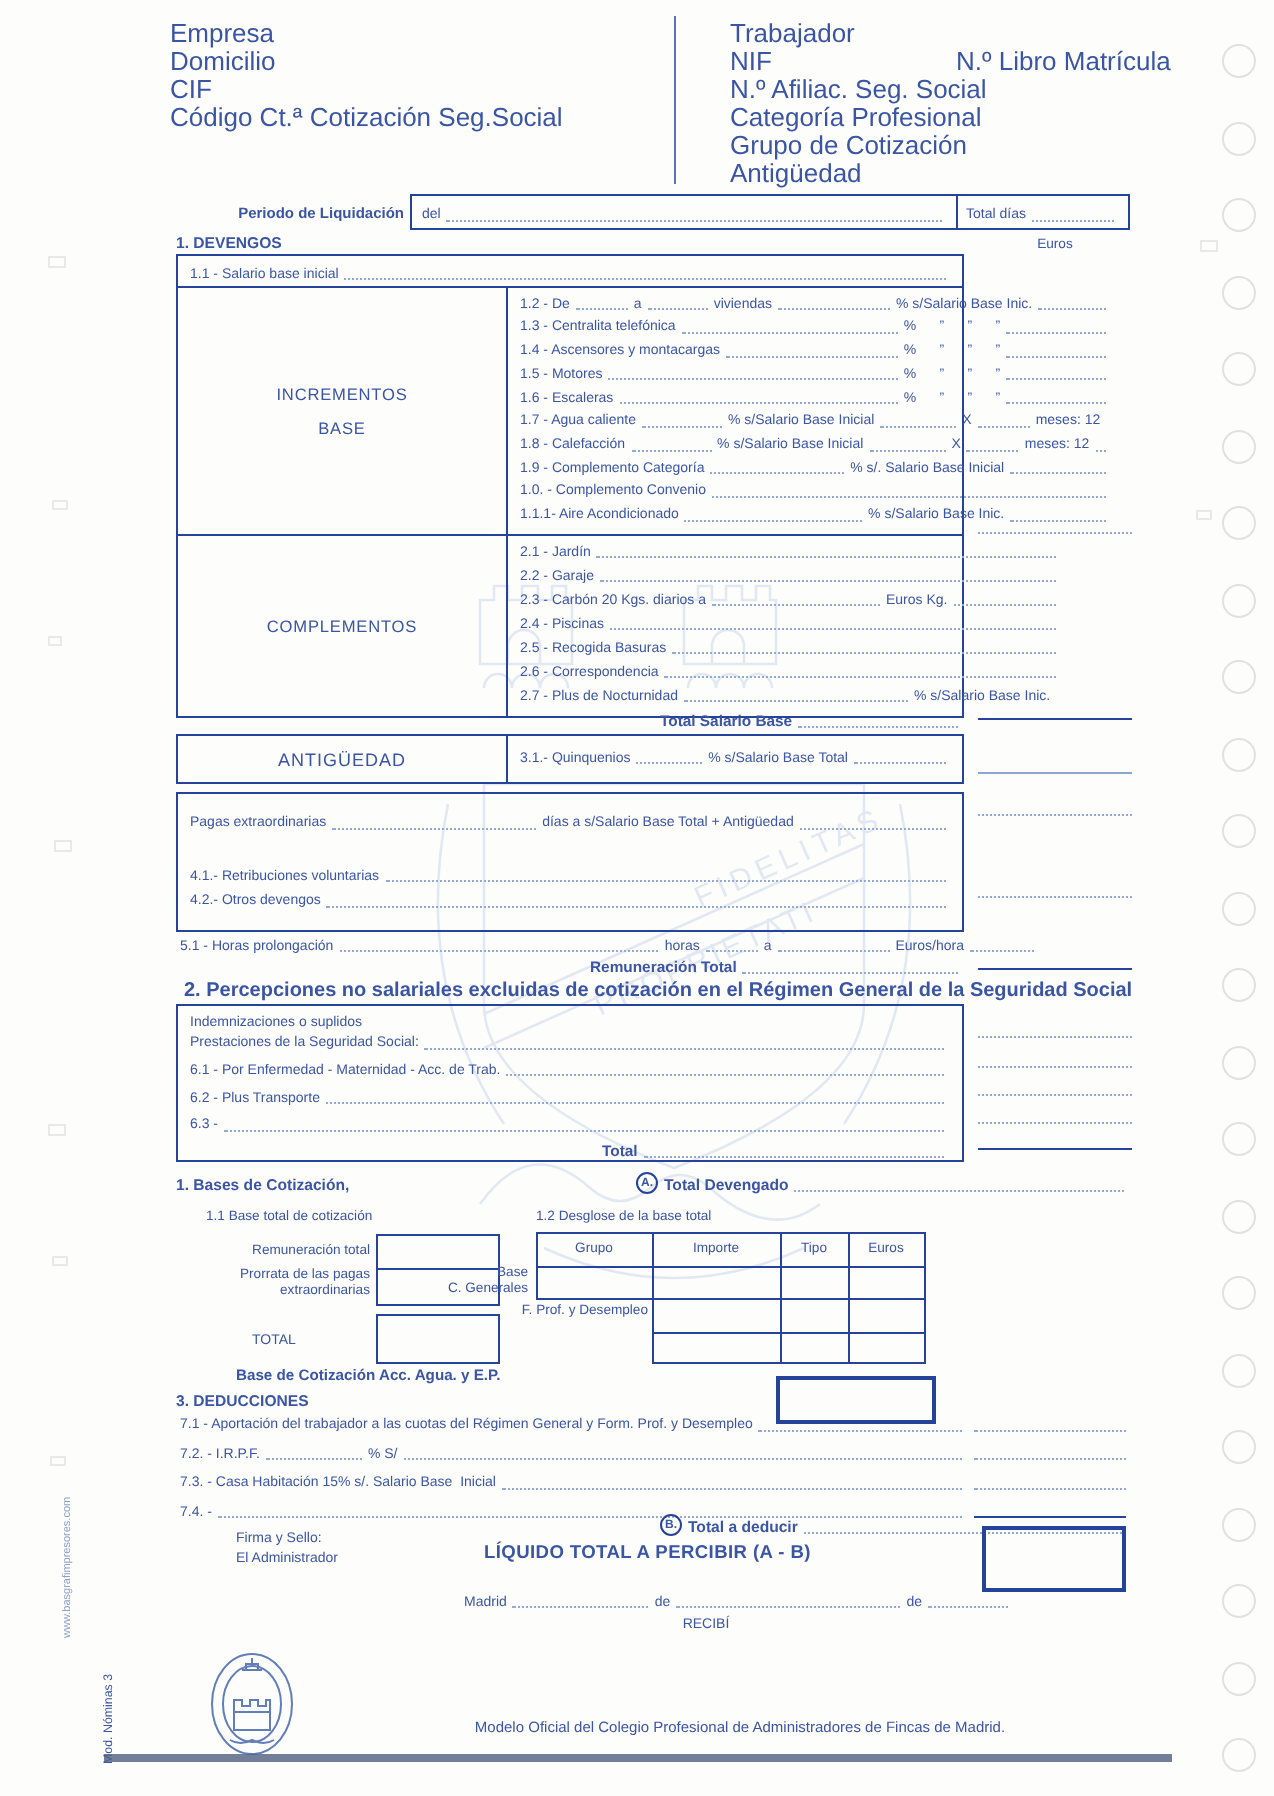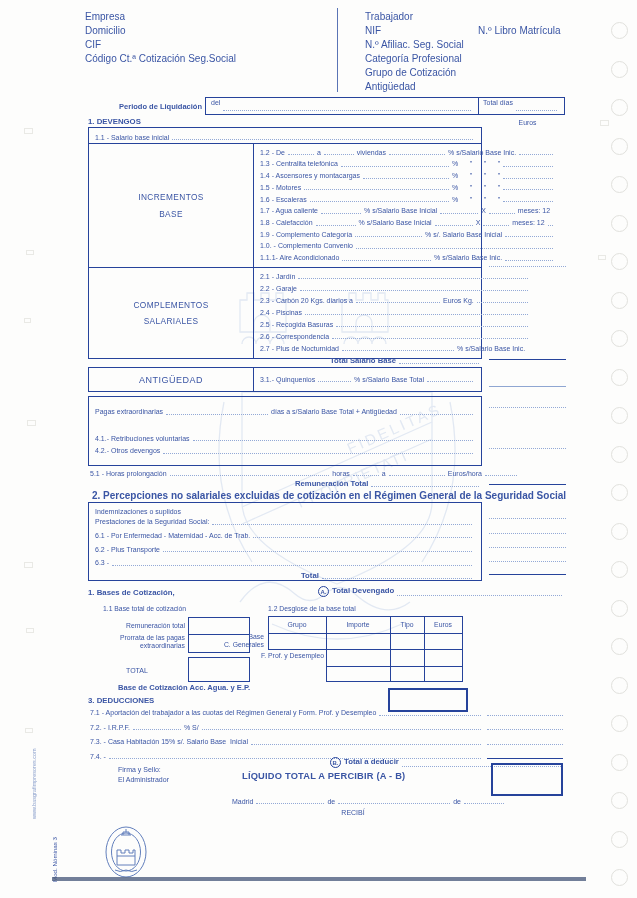--- a/index.html
+++ b/index.html
@@ -4,23 +4,23 @@
 <style>
   *{box-sizing:border-box}
   body{margin:0;background:#e9e9e7;display:flex;justify-content:center}
   .page{position:relative;width:637px;height:898px;background:#fdfdfc;
         font-family:"Liberation Sans","DejaVu Sans",sans-serif;color:#3a55a4;overflow:hidden}
   .abs{position:absolute}
   .b{font-weight:700}
   .t68{font-size:6.8px;line-height:8px}
   .t7{font-size:7px;line-height:9px}
   .t75{font-size:7.5px;line-height:9px}
-  .hdr{font-size:10px;line-height:14px}
+  .hdr{font-size:13px;line-height:14px}
   .box{border:1.7px solid #26439b}
-  .frow{display:flex;align-items:flex-start;font-size:7px;color:#3a55a4}
+  .frow{display:flex;align-items:flex-end;font-size:7px;color:#3a55a4}
   .frow .lbl{white-space:pre;line-height:9px}
   .frow .lbl.b{font-weight:700}
   .dots{border-bottom:1px dotted #93a9d6;align-self:flex-end;margin:0 3px 1.5px;height:1px}
   .dots.solid{border-bottom:1.6px solid #26439b}
   .lcell{flex:0 0 165px;border-right:1.2px solid #26439b;display:flex;flex-direction:column;
          justify-content:center;text-align:center}
   .rlist{flex:1;display:flex;flex-direction:column;justify-content:space-evenly;padding:1px 5px 2px 6px}
   .vtext{writing-mode:vertical-rl;transform:rotate(180deg)}
   .eline{position:absolute;left:489px;width:77px;height:1px}
   .eline.d{border-bottom:1.2px dotted #93a9d6}
@@ -177,21 +177,20 @@
             <span class="lbl">% s/Salario Base Inic.</span>
             <span class="dots" style="flex: 0 0 48px;"></span>
           </div>
         </div>
     </div>
   </div>
 
   <div class="abs box" style="left:88px;top:266.5px;width:394px;height:92px;display:flex">
     <div class="lcell" style="font-size:8.3px;letter-spacing:.4px;line-height:16px">
       <div>COMPLEMENTOS</div>
-      <div>SALARIALES</div>
     </div>
     <div class="rlist">
         <div class="frow">
           <span class="lbl">2.1 - Jardín</span>
           <span class="dots" style="flex: 1 1 8px;"></span>
         </div>
         <div class="frow">
           <span class="lbl">2.2 - Garaje</span>
           <span class="dots" style="flex: 1 1 8px;"></span>
         </div>
@@ -403,20 +402,21 @@
     </div>
   <div class="abs t7" style="left:232px;top:808px;width:242px;text-align:center">RECIBÍ</div>
 
   <svg class="abs" style="left:103px;top:824px;opacity:.85" width="46" height="56" viewBox="0 0 46 56" fill="none" stroke="#4668b0" stroke-width="1">
     <ellipse cx="23" cy="28" rx="20" ry="25"></ellipse>
     <ellipse cx="23" cy="28" rx="14.5" ry="19"></ellipse>
     <path d="M18 11 h10 M20 11 v-3 h6 v3 M23 8 v-3"></path>
     <path d="M14 32 h18 v9 h-18 z M14 32 v-6 h4 v3 h4 v-3 h4 v3 h4 v-3 h2 v6"></path>
     <path d="M12 46 q5 3 11 0 q6 3 11 0"></path>
   </svg>
+  <div class="abs t75" style="left:140px;top:859px;width:460px;text-align:center">Modelo Oficial del Colegio Profesional de Administradores de Fincas de Madrid.</div>
 
   <div class="abs vtext" style="left:31px;top:697px;height:122px;font-size:5.5px;color:#8ba0cc">www.basgrafimpresores.com</div>
   <div class="abs vtext" style="left:51px;top:820px;height:62px;font-size:6.2px">Mod. Nóminas 3</div>
 
   <div class="abs" style="left:52px;top:877px;width:534px;height:4px;background:#4f5f80;opacity:.8"></div>
   <div class="art" style="left:24px;top:128px;width:9px;height:6px"></div>
   <div class="art" style="left:26px;top:250px;width:8px;height:5px"></div>
   <div class="art" style="left:24px;top:318px;width:7px;height:5px"></div>
   <div class="art" style="left:27px;top:420px;width:9px;height:6px"></div>
   <div class="art" style="left:24px;top:562px;width:9px;height:6px"></div>

